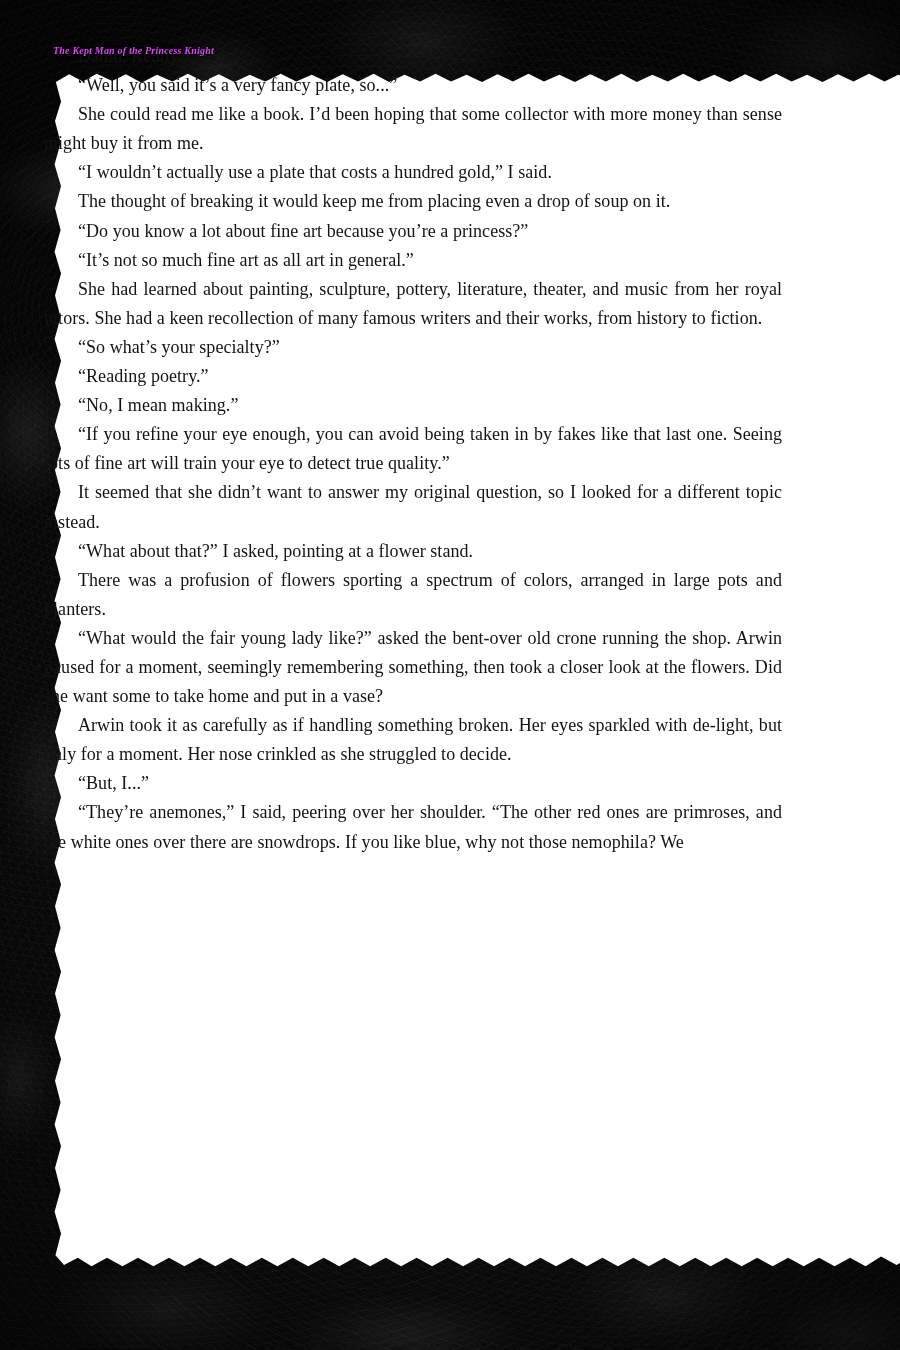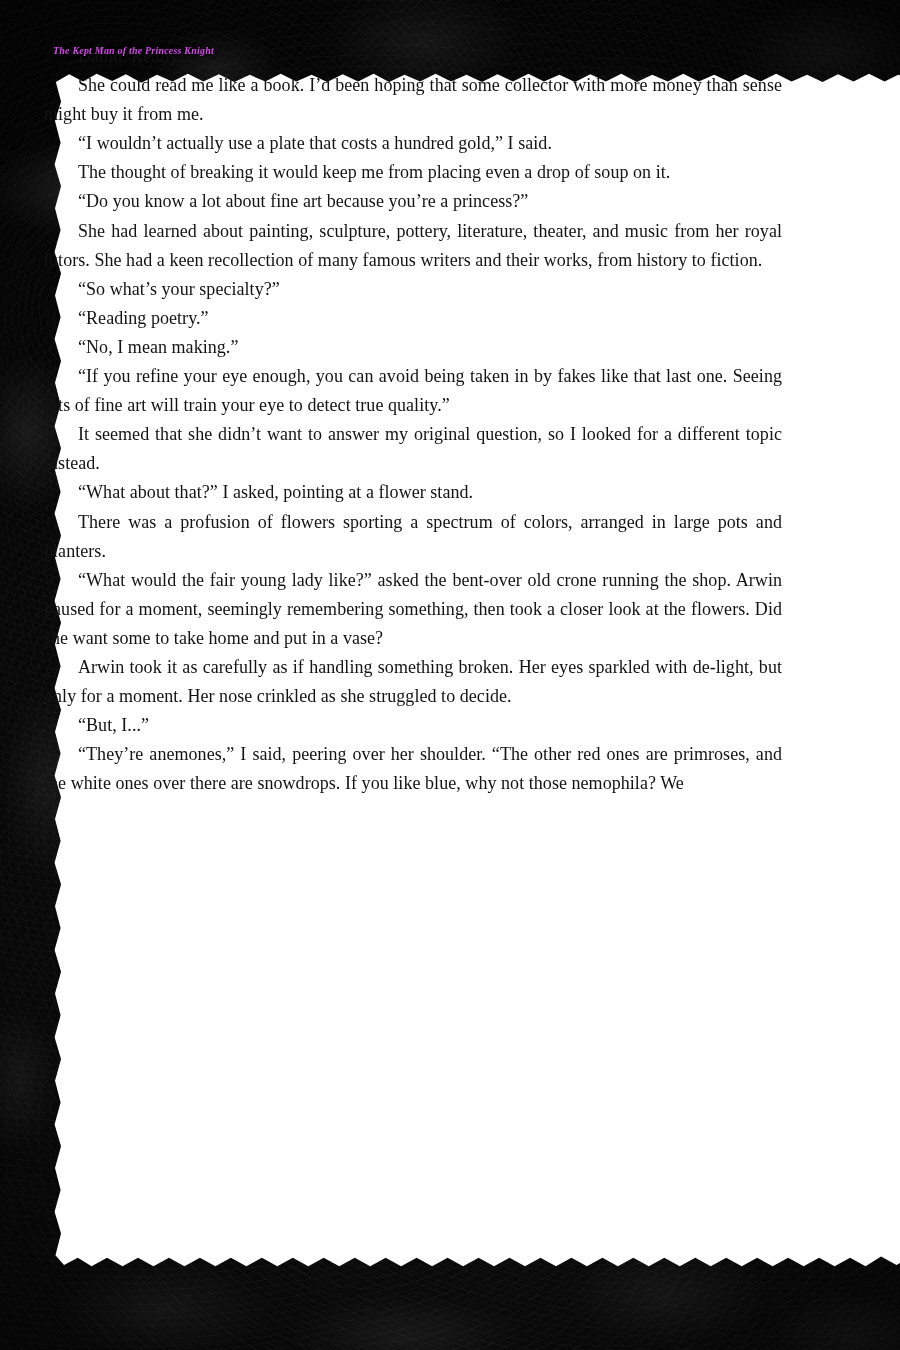--- a/index.html
+++ b/index.html
@@ -161,24 +161,26 @@
   <div class="vignette"></div>
 
   <div class="running-head">The Kept Man of the Princess Knight</div>
 
   <div class="paper-wrap">
     <div class="paper"></div>
   </div>
 
   <div class="text-column" id="text-column">
       <p>Damn. Really?</p>
+      <p>“Well, you said it’s a very fancy plate, so...”</p>
       <p>She could read me like a book. I’d been hoping that some collector with more money than sense might buy it from me.</p>
       <p>“I wouldn’t actually use a plate that costs a hundred gold,” I said.</p>
       <p>The thought of breaking it would keep me from placing even a drop of soup on it.</p>
       <p>“Do you know a lot about fine art because you’re a princess?”</p>
+      <p>“It’s not so much fine art as all art in general.”</p>
       <p>She had learned about painting, sculpture, pottery, literature, theater, and music from her royal tutors. She had a keen recollection of many famous writers and their works, from history to fiction.</p>
       <p>“So what’s your specialty?”</p>
       <p>“Reading poetry.”</p>
       <p>“No, I mean making.”</p>
       <p>“If you refine your eye enough, you can avoid being taken in by fakes like that last one. Seeing lots of fine art will train your eye to detect true quality.”</p>
       <p>It seemed that she didn’t want to answer my original question, so I looked for a different topic instead.</p>
       <p>“What about that?” I asked, pointing at a flower stand.</p>
       <p>There was a profusion of flowers sporting a spectrum of colors, arranged in large pots and planters.</p>
       <p>“What would the fair young lady like?” asked the bent-over old crone running the shop. Arwin paused for a moment, seemingly remembering something, then took a closer look at the flowers. Did she want some to take home and put in a vase?</p>
       <p>Arwin took it as carefully as if handling something broken. Her eyes sparkled with de-light, but only for a moment. Her nose crinkled as she struggled to decide.</p>

